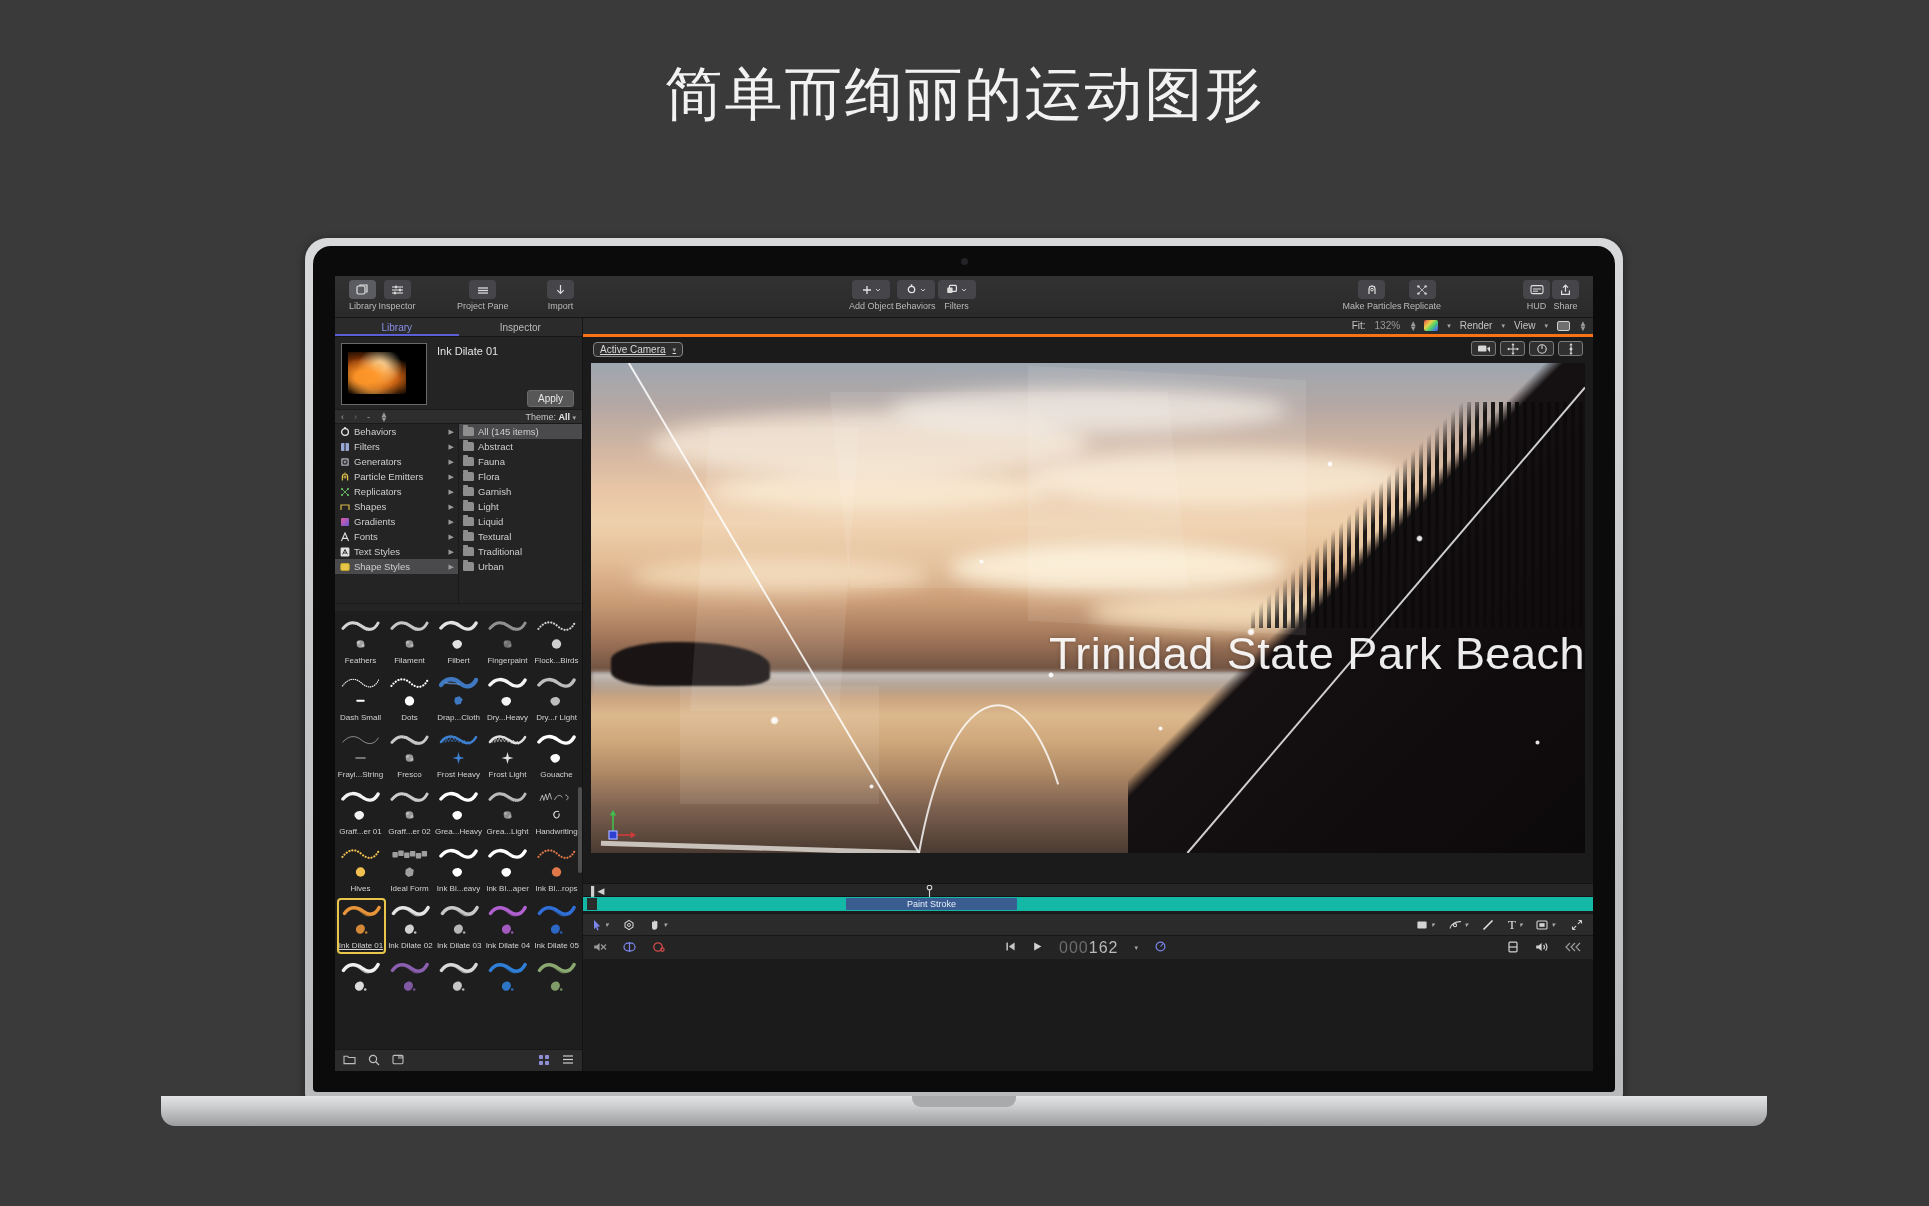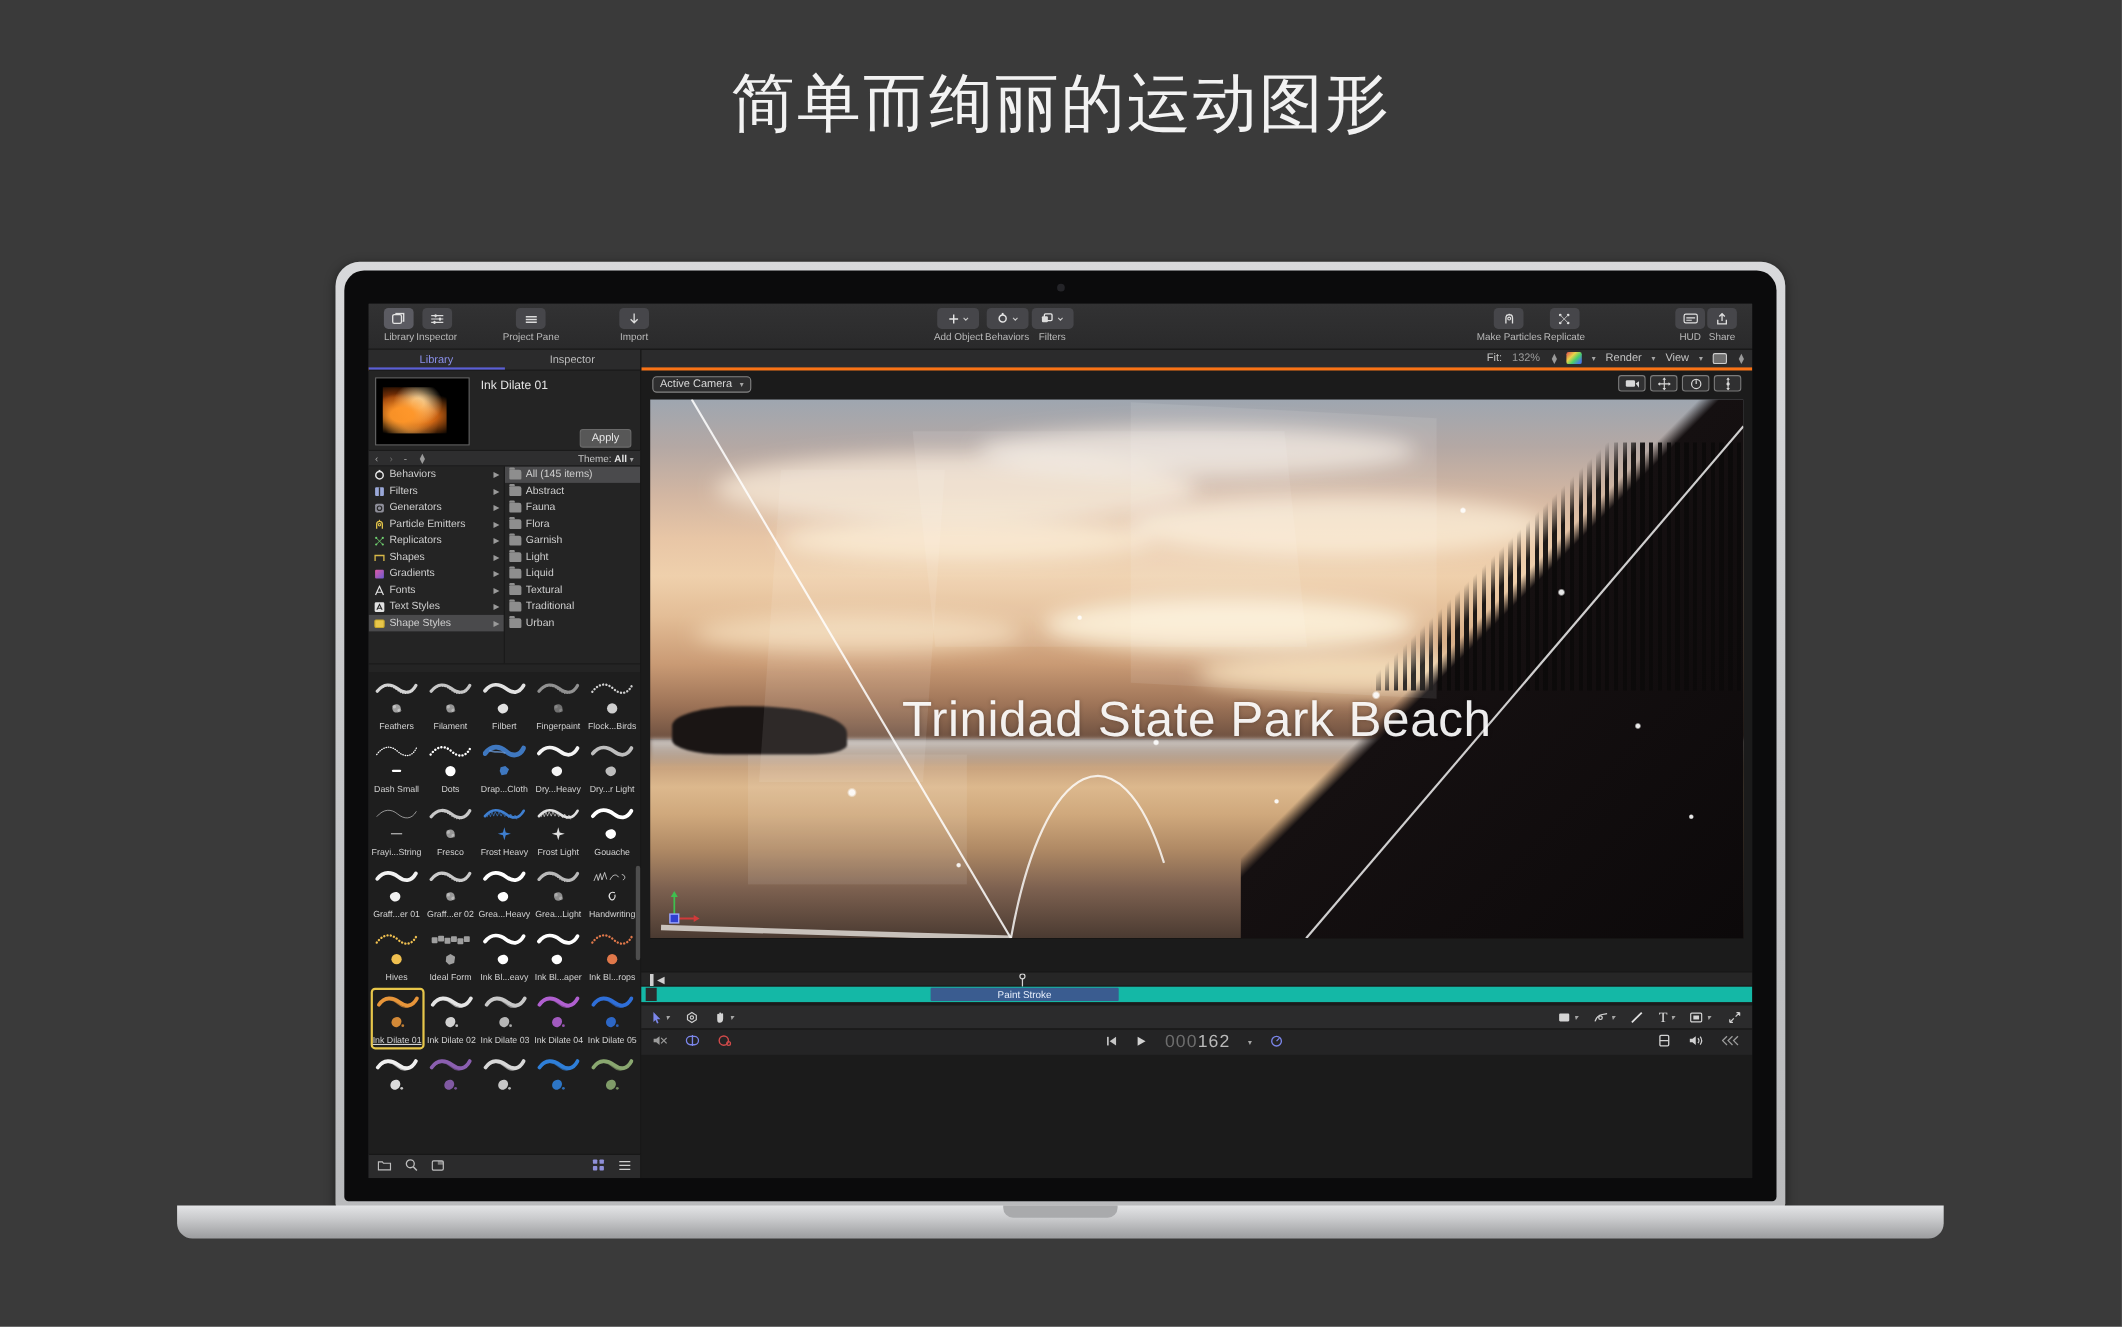--- a/index.html
+++ b/index.html
@@ -188,21 +188,21 @@
   }
   #libfooter .spacer { flex: 1; }
 
   
   #canvasarea { position: absolute; left: 248px; right: 0; top: 61px; bottom: 0; background: #1b1b1b; }
   #canvastop { height: 26px; position: relative; }
   #camerapop {
     position: absolute; left: 10px; top: 5px;
     border: 1px solid #848484; border-radius: 4px; padding: 1px 6px;
     font-size: 10px; color: #d8d8d8; background: #2e2e2f;
-    display: flex; align-items: center; gap: 7px;
+    display: flex; align-items: center; gap: 7px; text-decoration: underline;
   }
   #viewbtns { position: absolute; right: 10px; top: 4px; display: flex; gap: 4px; }
   .vbtn {
     width: 25px; height: 15px; border: 1px solid #7b7b7b; border-radius: 3px;
     background: #303031; display:flex; align-items:center; justify-content:center; color:#ddd;
   }
 
   #viewport {
     position: absolute; left: 8px; right: 8px; top: 26px; height: 490px;
     overflow: hidden; background: #000;
@@ -268,21 +268,21 @@
     mix-blend-mode: screen;
   }
   .bokeh {
     position: absolute; border-radius: 50%;
     background: radial-gradient(circle, rgba(255,255,255,.9) 0 38%, rgba(255,255,255,0) 72%);
   }
   #strokes { position: absolute; inset: 0; }
   #strokes svg { width: 100%; height: 100%; }
   #overlaytitle {
     position: absolute; left: 0; right: 0; top: 54%;
-    text-align: center;
+    text-align: right;
     color: rgba(255,255,255,.92);
     font-size: 45px; font-weight: 300; letter-spacing: .5px;
     font-family: "Liberation Sans", sans-serif;
     text-shadow: 0 0 4px rgba(0,0,0,.25);
   }
   #axiswidget { position: absolute; left: 14px; bottom: 8px; width: 46px; height: 40px; }
 
   
   #timebar {
     position: absolute; left: 0; right: 0; top: 546px; height: 14px;
@@ -378,21 +378,21 @@
                         <line x1="2" y1="3" x2="12" y2="3"></line>
                         <line x1="2" y1="5.5" x2="12" y2="5.5"></line>
                         <line x1="2" y1="8" x2="12" y2="8"></line>
                       </g>
                     </svg>
                 </div>
                 <span class="lbl">Project Pane</span>
               </div>
             </div>
 
-            <div class="tgroup" style="left:228px">
+            <div class="tgroup" style="left:212px">
               <div class="tbtn">
                 <div class="box">
                   <svg width="11" height="12" viewBox="0 0 11 12">
                       <path d="M5.5 1v8M2.3 6.2L5.5 9.4 8.7 6.2" fill="none" stroke="#dcdcdc" stroke-width="1.2"></path>
                     </svg>
                 </div>
                 <span class="lbl">Import</span>
               </div>
             </div>
 

